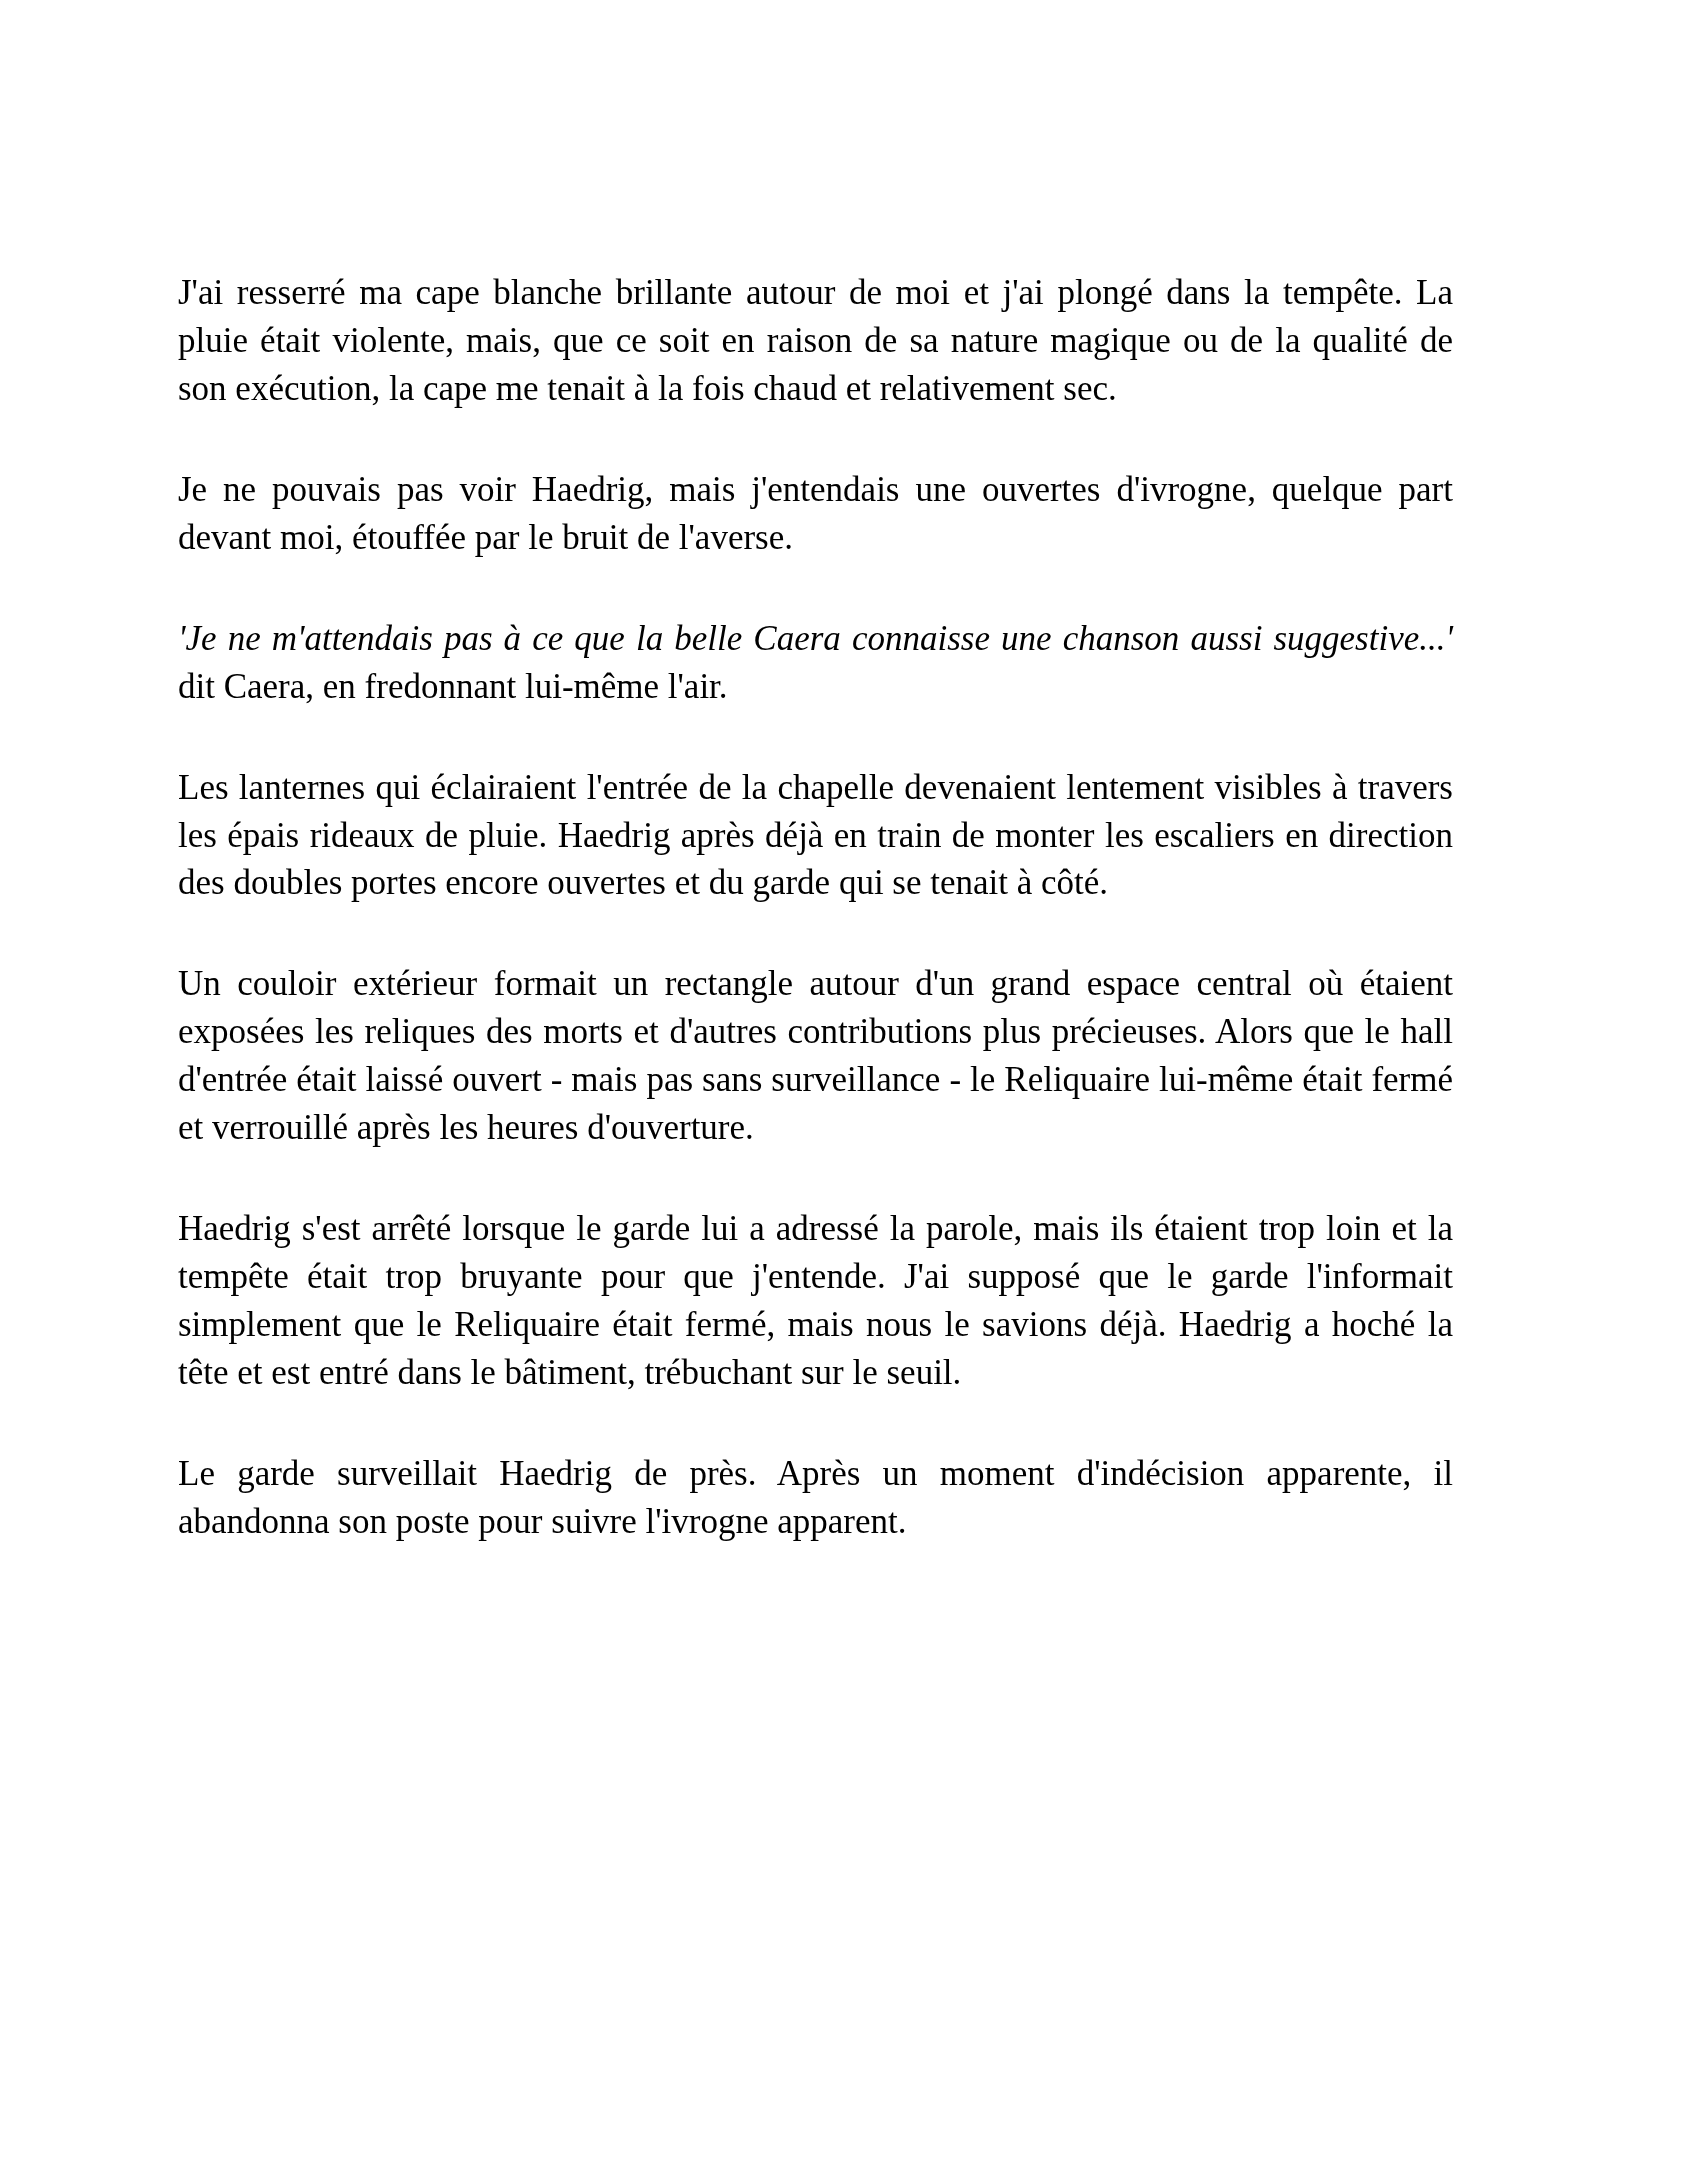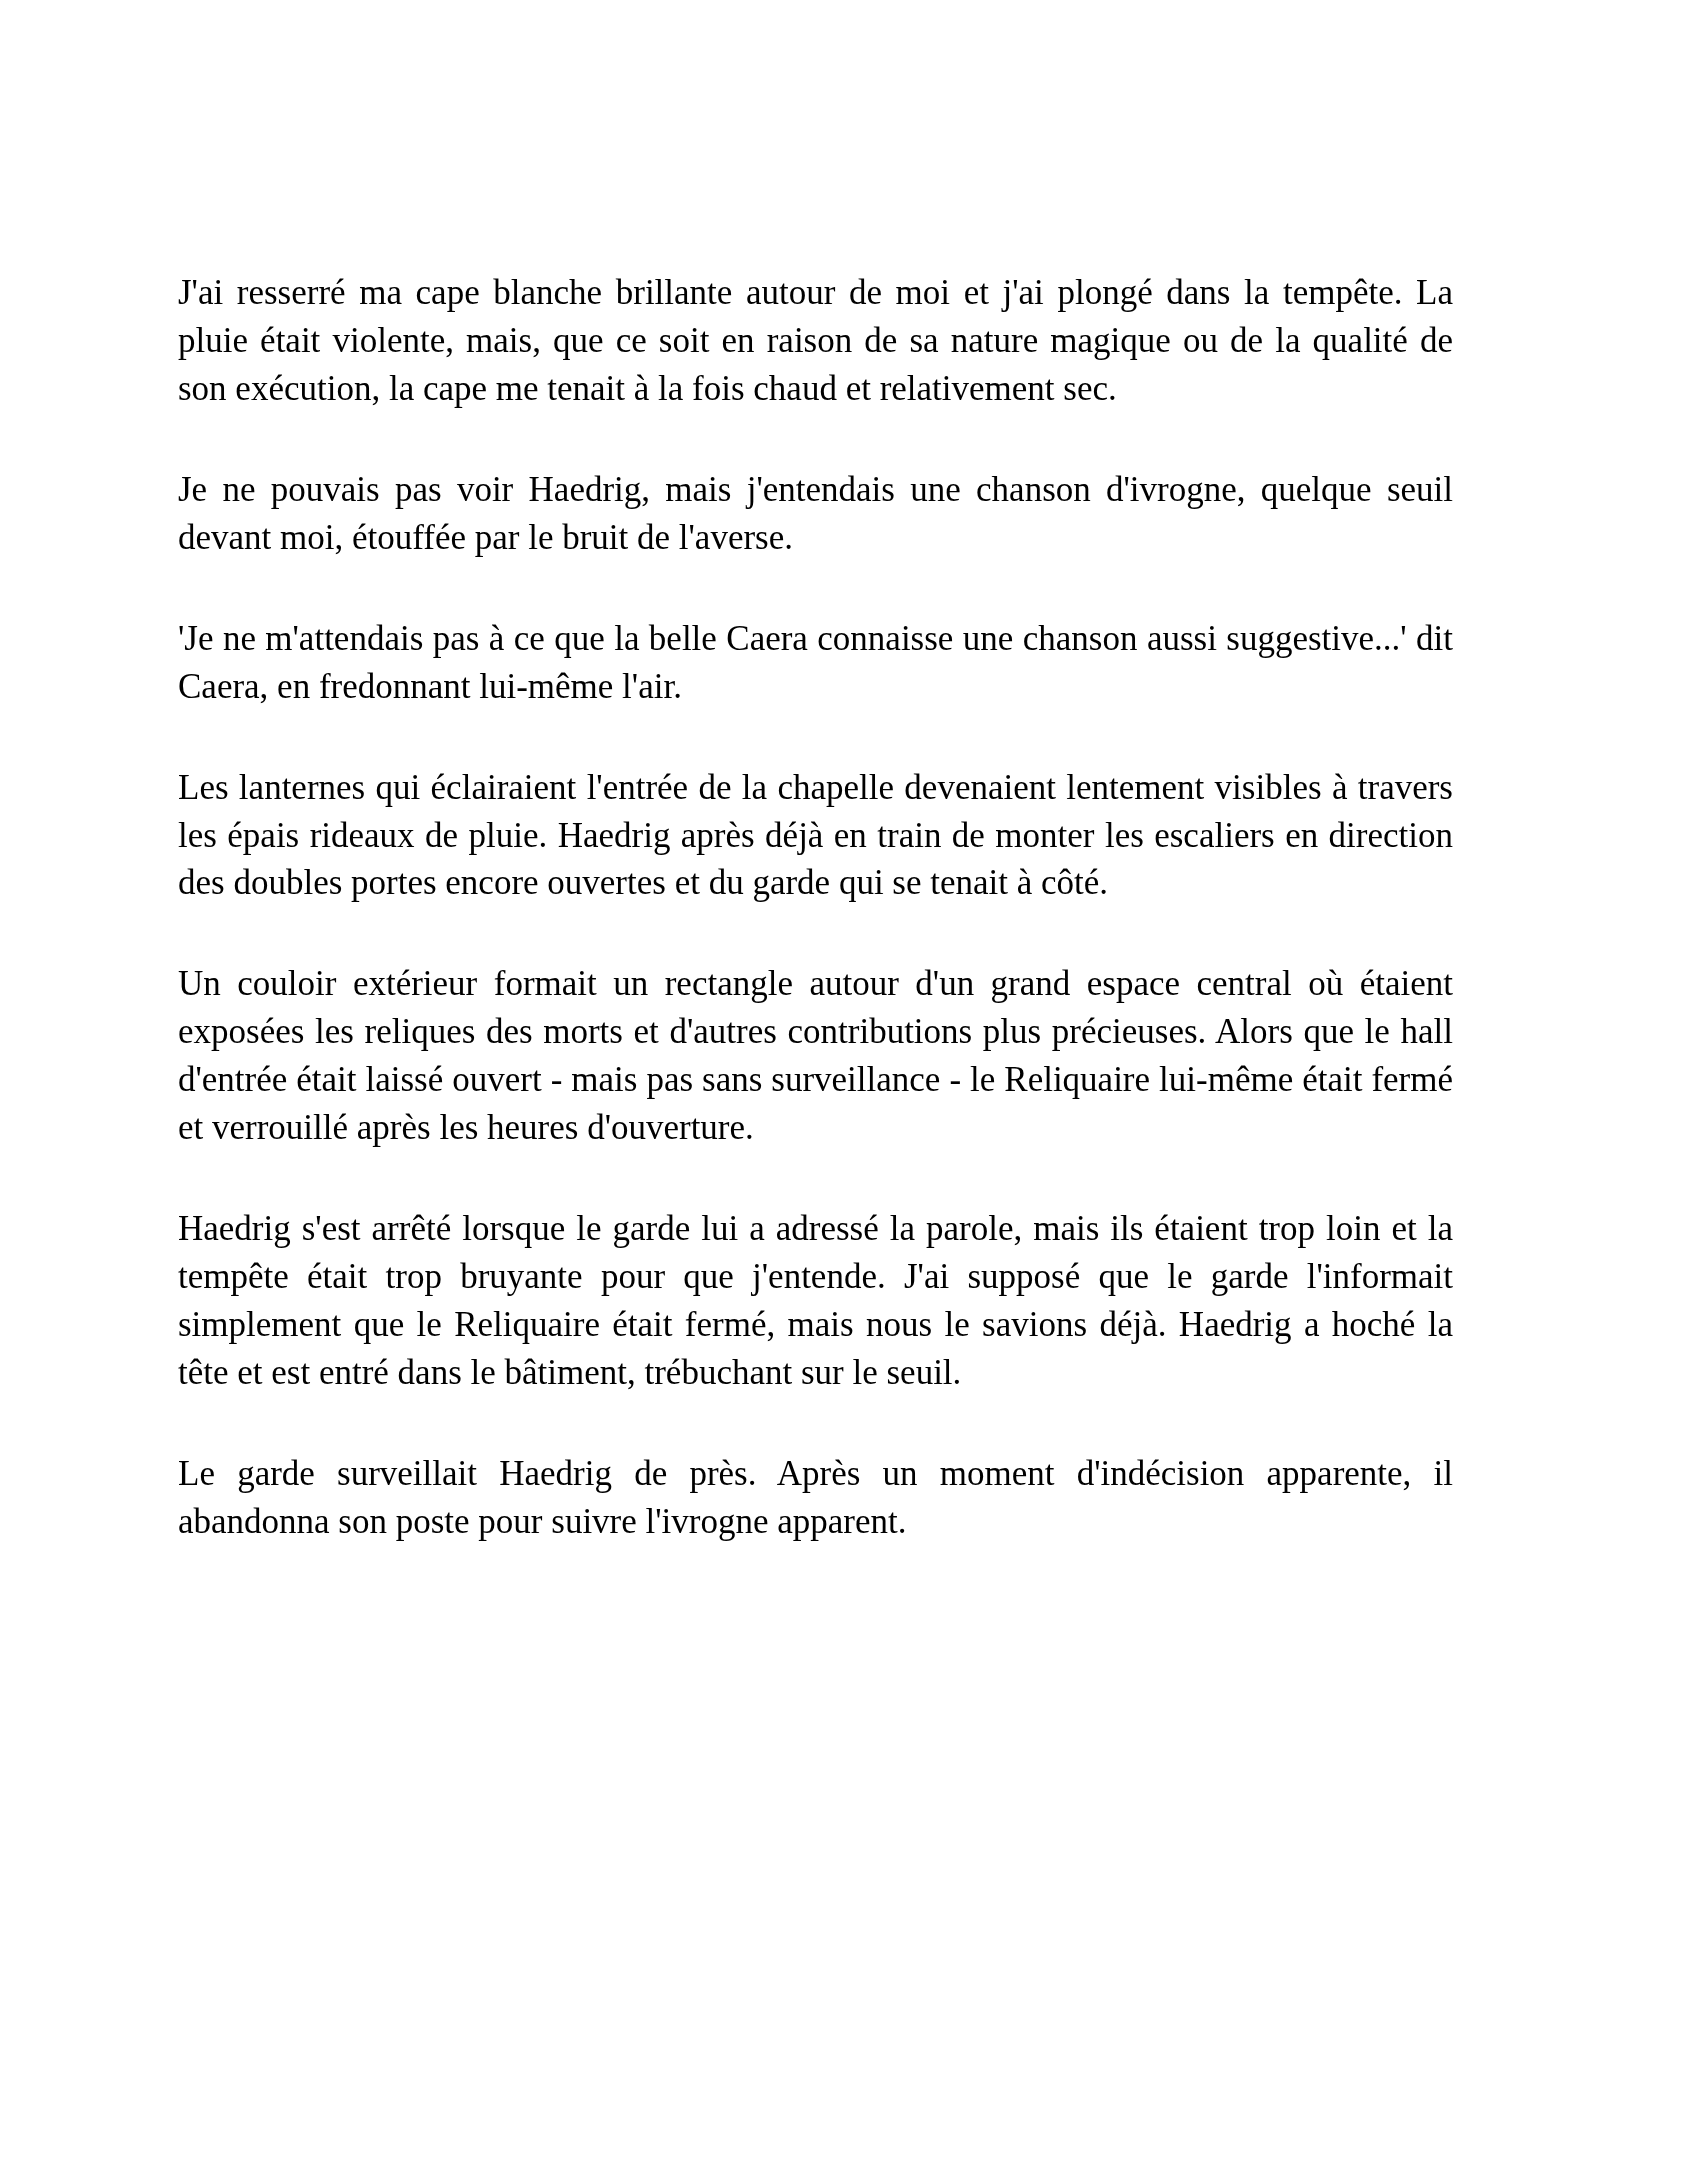--- a/index.html
+++ b/index.html
@@ -29,31 +29,32 @@
     line-height: 1.37;
     text-align: justify;
     text-justify: inter-word;
     hyphens: none;
   }
   p.para:last-child {
     margin-bottom: 0;
     margin-top: 40px;
   }
   .quote-italic {
+    font-style: italic;
   }
 </style>
 </head>
 <body>
 
 <div class="page">
   <div class="doc-body">
 
     <p class="para">J'ai resserré ma cape blanche brillante autour de moi et j'ai plongé dans la tempête. La pluie était violente, mais, que ce soit en raison de sa nature magique ou de la qualité de son exécution, la cape me tenait à la fois chaud et relativement sec.</p>
 
-    <p class="para">Je ne pouvais pas voir Haedrig, mais j'entendais une chanson d'ivrogne, quelque seuil devant moi, étouffée par le bruit de l'averse.</p>
+    <p class="para">Je ne pouvais pas voir Haedrig, mais j'entendais une ouvertes d'ivrogne, quelque part devant moi, étouffée par le bruit de l'averse.</p>
 
     <p class="para"><span class="quote-italic">'Je ne m'attendais pas à ce que la belle Caera connaisse une chanson aussi suggestive...'</span><span> dit Caera, en fredonnant lui-même l'air.</span></p>
 
     <p class="para">Les lanternes qui éclairaient l'entrée de la chapelle devenaient lentement visibles à travers les épais rideaux de pluie. Haedrig après déjà en train de monter les escaliers en direction des doubles portes encore ouvertes et du garde qui se tenait à côté.</p>
 
     <p class="para">Un couloir extérieur formait un rectangle autour d'un grand espace central où étaient exposées les reliques des morts et d'autres contributions plus précieuses. Alors que le hall d'entrée était laissé ouvert - mais pas sans surveillance - le Reliquaire lui-même était fermé et verrouillé après les heures d'ouverture.</p>
 
     <p class="para">Haedrig s'est arrêté lorsque le garde lui a adressé la parole, mais ils étaient trop loin et la tempête était trop bruyante pour que j'entende. J'ai supposé que le garde l'informait simplement que le Reliquaire était fermé, mais nous le savions déjà. Haedrig a hoché la tête et est entré dans le bâtiment, trébuchant sur le seuil.</p>
 
     <p class="para">Le garde surveillait Haedrig de près. Après un moment d'indécision apparente, il abandonna son poste pour suivre l'ivrogne apparent.</p>

